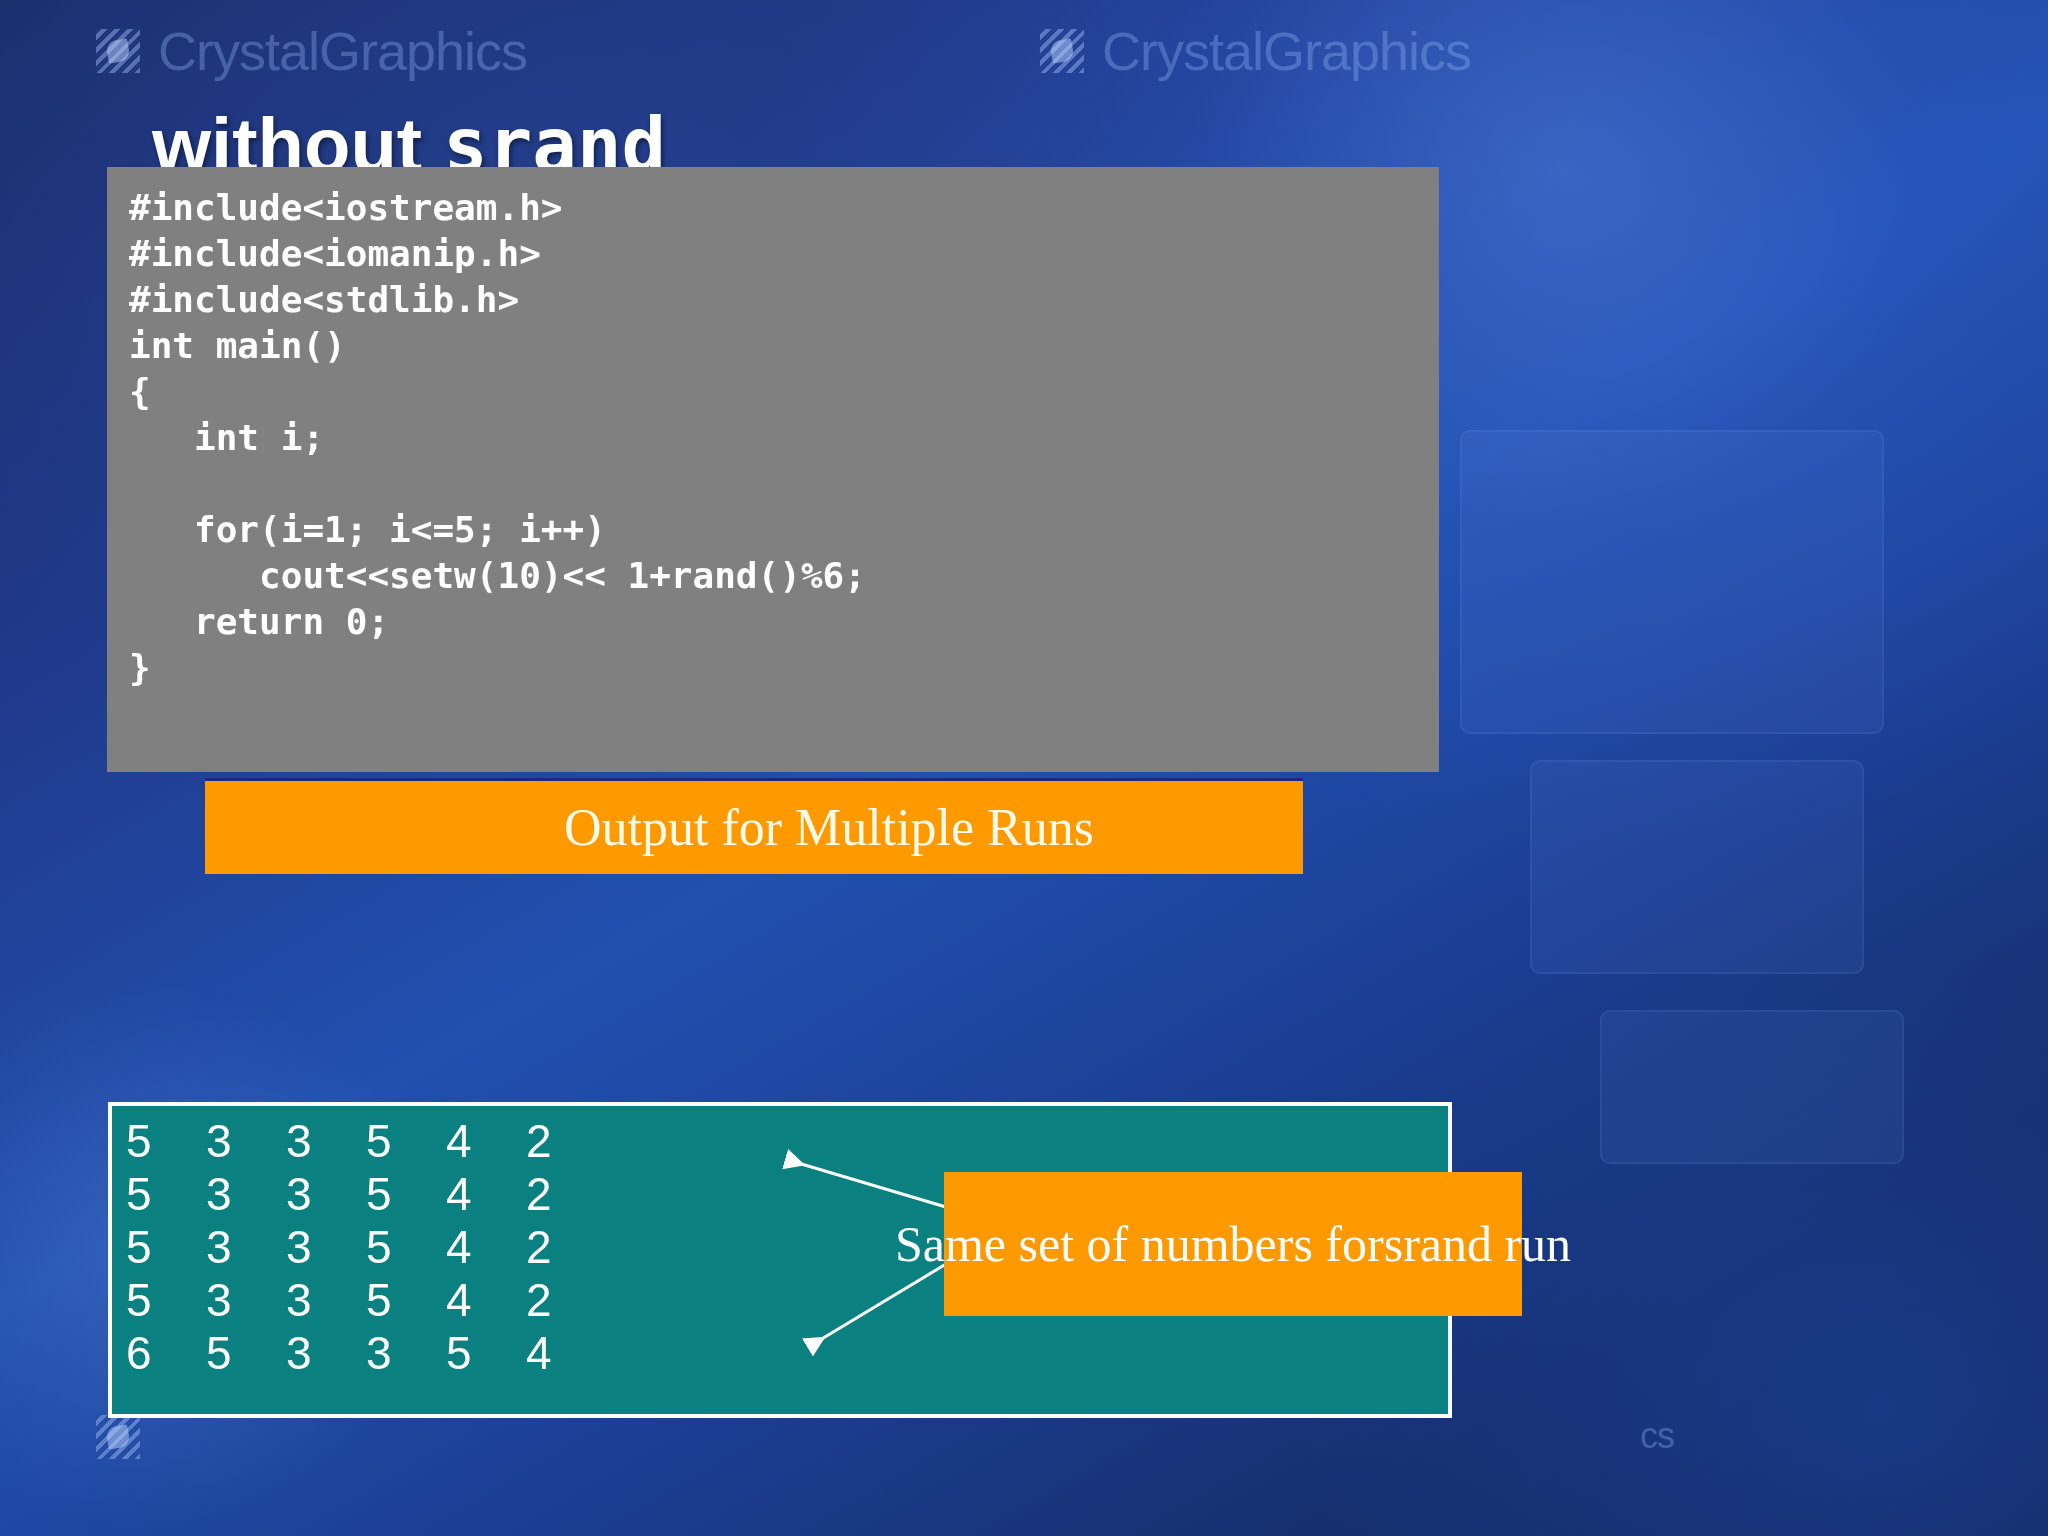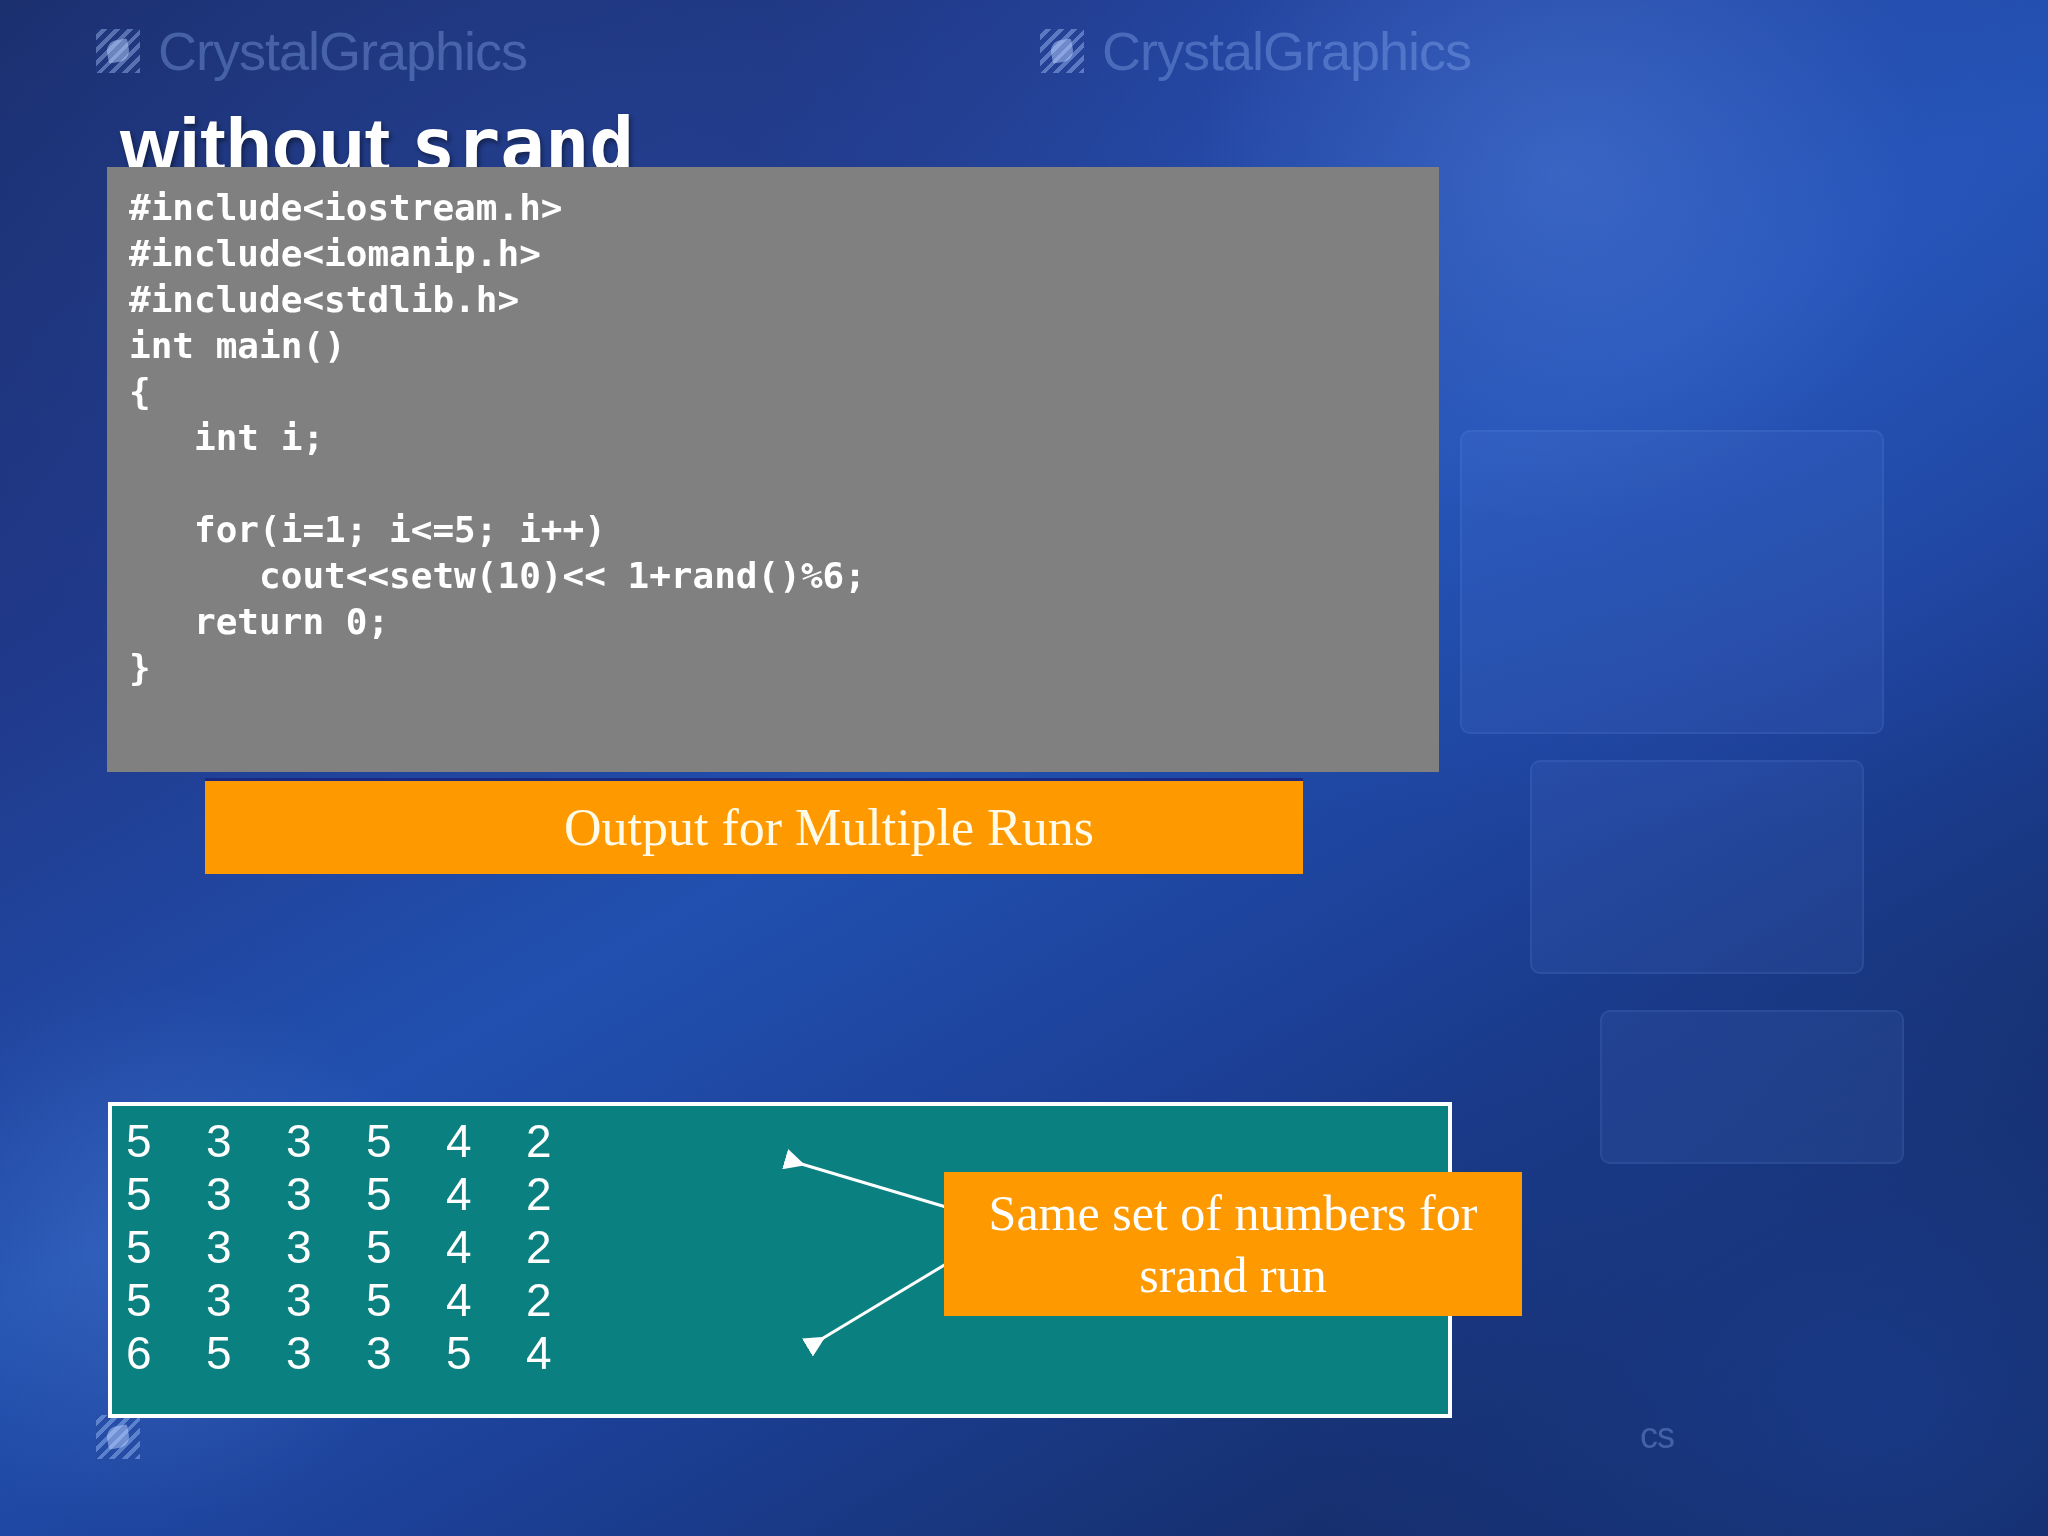--- a/index.html
+++ b/index.html
@@ -69,21 +69,21 @@
     transform: rotate(-10deg);
   }
   #wm-top-left { left: 96px; top: 20px; }
   #wm-top-right { left: 1040px; top: 20px; }
   #wm-bottom-right { left: 1640px; top: 1415px; font-size: 36px; }
   #wm-bottom-left { left: 96px; top: 1415px; font-size: 54px; }
 
   
   #slide-title {
     position: absolute;
-    left: 120px;
+    left: 152px;
     top: 56px;
     color: #ffffff;
     font-size: 76px;
     line-height: 1;
     font-weight: bold;
     white-space: nowrap;
     text-shadow: 2px 3px 5px rgba(0,0,0,0.45);
   }
   #slide-title .title-mono {
     font-family: "DejaVu Sans Mono", "Liberation Mono", monospace;
@@ -164,21 +164,21 @@
   
   #callout-box {
     position: absolute;
     left: 944px;
     top: 1172px;
     width: 578px;
     height: 144px;
     background: #ff9900;
     box-sizing: border-box;
     display: flex;
-    flex-direction: column;
+    flex-direction: row;
     justify-content: center;
     align-items: center;
     padding: 0 16px;
   }
   .callout-line {
     font-family: "Liberation Serif", "DejaVu Serif", serif;
     font-size: 50px;
     line-height: 62px;
     color: #ffffff;
     white-space: nowrap;

